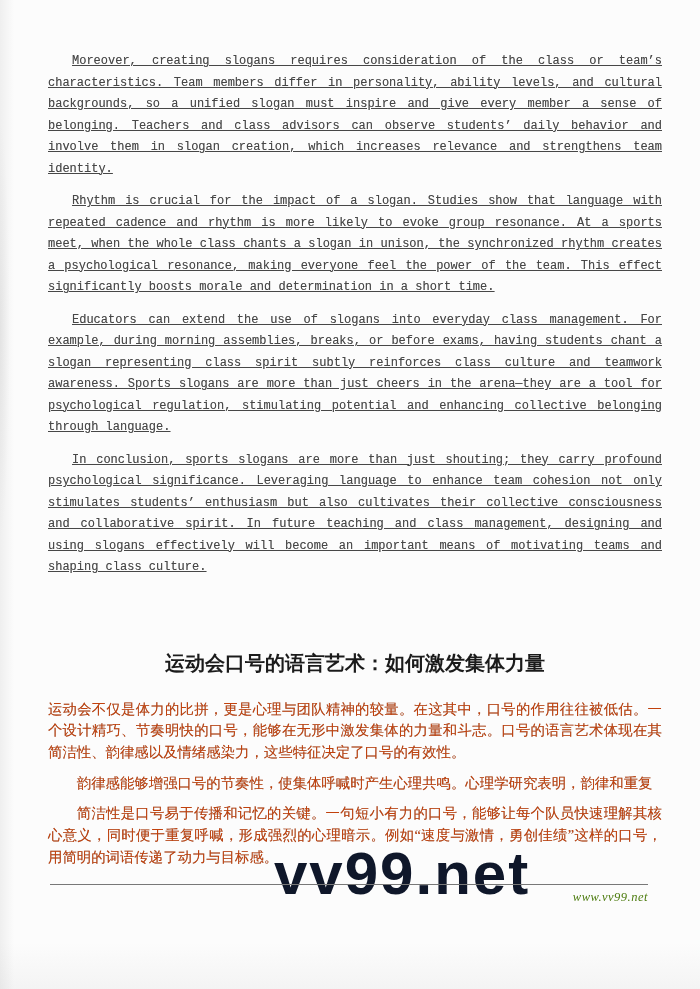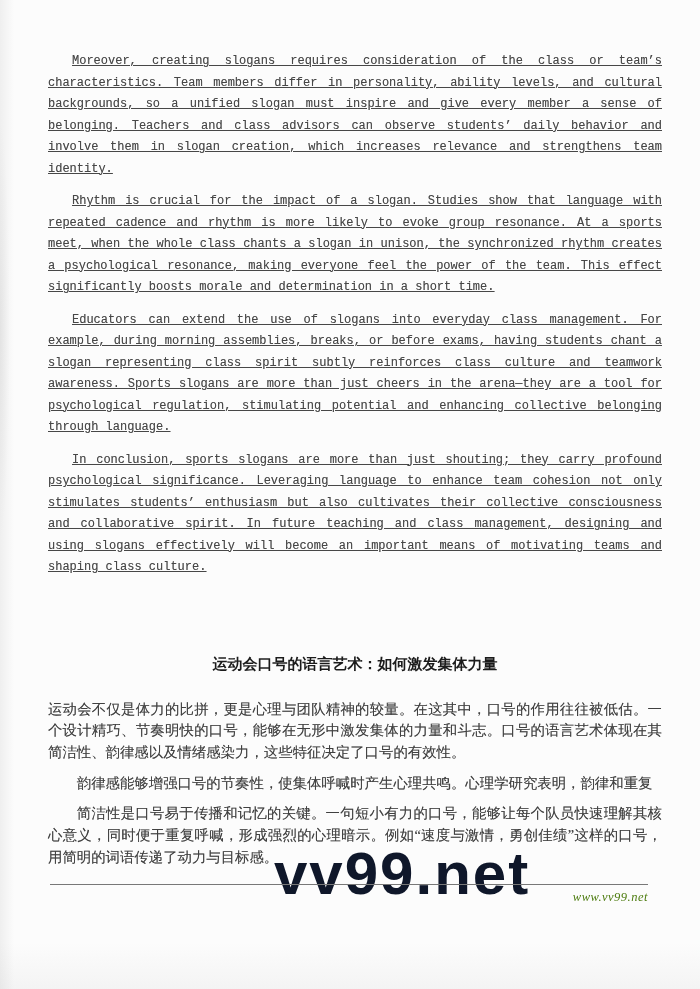--- a/index.html
+++ b/index.html
@@ -53,31 +53,31 @@
     line-height: 21.5px;
     color: #474747;
     text-align: justify;
     margin: 0 0 11px 0;
     text-shadow: 0 0 0.4px rgba(71,71,71,0.45);
   }
   .en.ind { text-indent: 24px; text-decoration: underline; }
   .cn-title {
     font-family: "Liberation Sans", "DejaVu Sans", sans-serif;
     font-weight: bold;
-    font-size: 15px;
+    font-size: 20px;
     line-height: 29px;
     color: #1b1b1b;
     text-align: center;
     margin: 70px 0 21px 0;
   }
   .cn {
     font-family: "Liberation Serif", "DejaVu Serif", serif;
     font-size: 14.4px;
     line-height: 21.7px;
-    color: #404040;
+    color: #c2410c;
     text-align: justify;
     margin: 0 0 9px 0;
     text-shadow: 0 0 0.4px rgba(56,56,56,0.45);
   }
   .cn.ind { text-indent: 2em; }
   .footer-rule {
     height: 0;
     border-top: 1px solid #787878;
     margin: 16px 14px 0 2px;
   }

